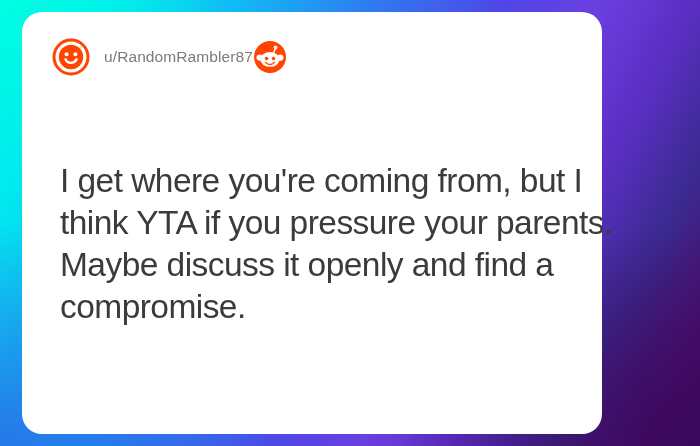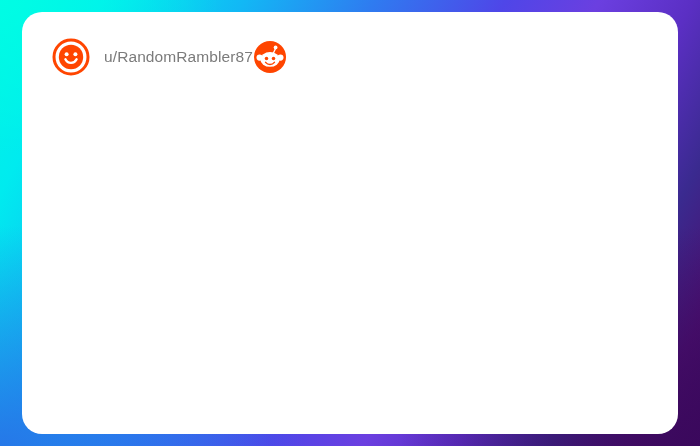--- a/index.html
+++ b/index.html
@@ -43,21 +43,21 @@
       radial-gradient(ellipse 70% 80% at 0% 100%, rgba(41,108,230,0.85) 0%, rgba(41,108,230,0.0) 62%),
       radial-gradient(ellipse 65% 75% at 100% 100%, rgba(58,8,92,0.92) 0%, rgba(58,8,92,0.0) 66%),
       radial-gradient(ellipse 55% 60% at 0% 0%, rgba(0,255,228,0.8) 0%, rgba(0,255,228,0.0) 58%);
     pointer-events: none;
   }
 
   #card {
     position: absolute;
     left: 22px;
     top: 12px;
-    width: 656px;
+    width: 580px;
     height: 422px;
     background: #ffffff;
     border-radius: 20px;
     box-sizing: border-box;
     z-index: 2;
     padding-left: 24px;
   }
 
   .card-header {
     position: absolute;
@@ -144,16 +144,22 @@
 
           <circle cx="13.5" cy="18.4" r="1.75" fill="#FF4500"></circle>
           <circle cx="20.5" cy="18.4" r="1.75" fill="#FF4500"></circle>
 
           <path d="M12.6 22.4 A5.6 5.6 0 0 0 21.4 22.4" fill="none" stroke="#FF4500" stroke-width="1.5" stroke-linecap="round"></path>
         </svg>
       </span>
 
     </div>
 
+    <div class="card-body">
+      <div class="body-line">I get where you're coming from, but I</div>
+      <div class="body-line">think YTA if you pressure your parents.</div>
+      <div class="body-line">Maybe discuss it openly and find a</div>
+      <div class="body-line">compromise.</div>
+    </div>
 
   </div>
 
 </div>
 
 </body></html>

